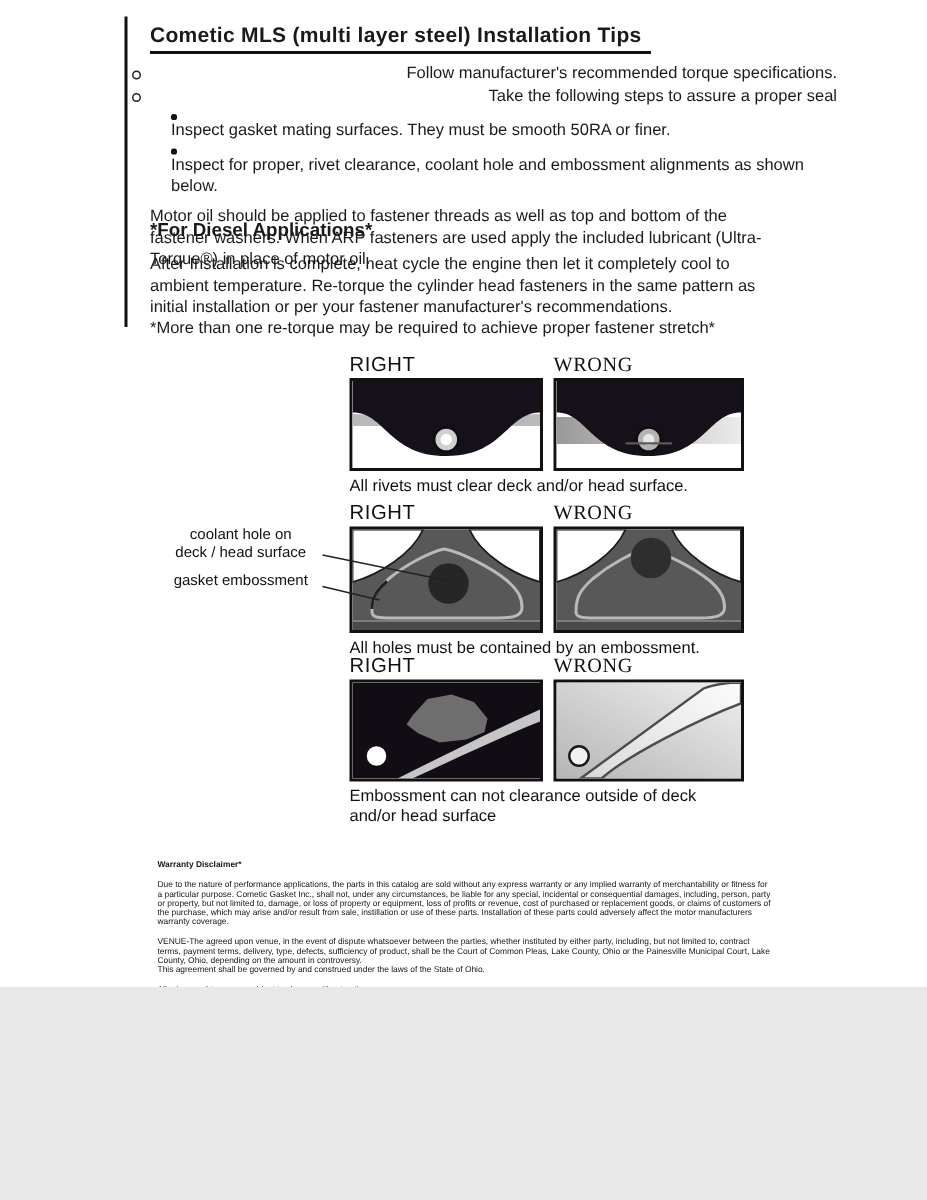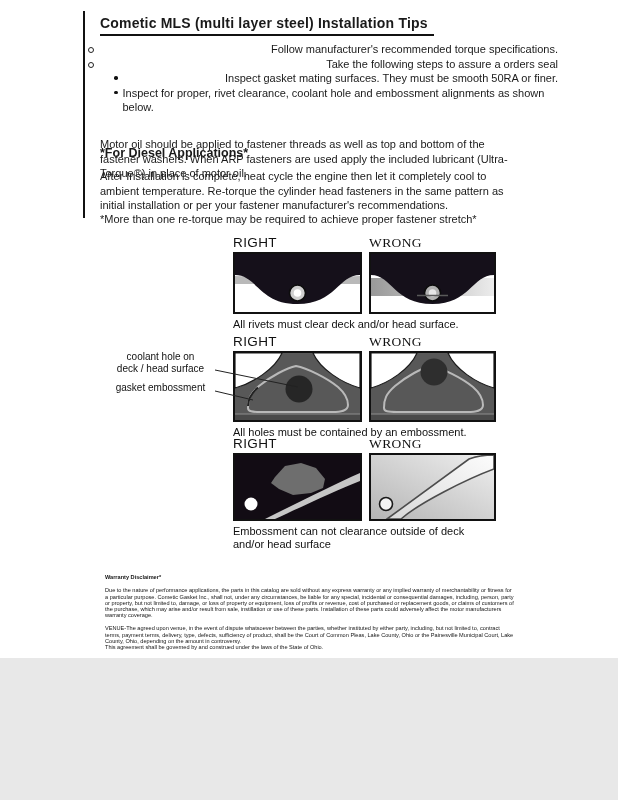--- a/index.html
+++ b/index.html
@@ -17,21 +17,21 @@
   .title{
     position:absolute;left:100px;top:15px;
     font-size:14px;font-weight:bold;letter-spacing:.2px;
     border-bottom:2px solid #111;padding-bottom:3px;padding-right:6px;
   }
   .tips{position:absolute;left:88px;top:42px;font-size:11px;line-height:14.5px;width:470px;}
   .b-row{display:flex;align-items:flex-start;justify-content:space-between;}
   .b-row .mark{flex:0 0 auto;margin:5px 5px 0 0;}
   .o-dot{width:4px;height:4px;border:1px solid #222;border-radius:50%;}
   .f-dot{width:3.5px;height:3.5px;background:#111;border-radius:50%;margin-top:5.5px;}
-  .sub{margin-left:26px;}
+  .sub{margin-left:26px;flex-direction:column;}
 
   .diesel-h{position:absolute;left:100px;top:116px;font-size:12.5px;font-weight:bold;margin-top:30px;}
   .para{position:absolute;left:100px;width:412px;font-size:11px;line-height:14.6px;}
   .p1{top:137px;}
   .p2{top:169px;}
   .p3{top:212px;}
 
   
   .dset{position:absolute;left:233px;width:270px;}
   .dhead{display:flex;font-size:13.5px;letter-spacing:.4px;color:#111;}
@@ -71,21 +71,21 @@
 
   <div class="title">Cometic MLS (multi layer steel) Installation Tips</div>
 
   <div class="tips">
     <div class="b-row">
       <span class="mark o-dot"></span>
       <span>Follow manufacturer's recommended torque specifications.</span>
     </div>
     <div class="b-row">
       <span class="mark o-dot"></span>
-      <span>Take the following steps to assure a orders seal</span>
+      <span>Take the following steps to assure a proper seal</span>
     </div>
     <div class="b-row sub">
       <span class="mark f-dot"></span>
       <span>Inspect gasket mating surfaces.  They must be smooth 50RA or finer.</span>
     </div>
     <div class="b-row sub">
       <span class="mark f-dot"></span>
       <span>Inspect for proper, rivet clearance, coolant hole and embossment alignments as shown below.</span>
     </div>
   </div>

